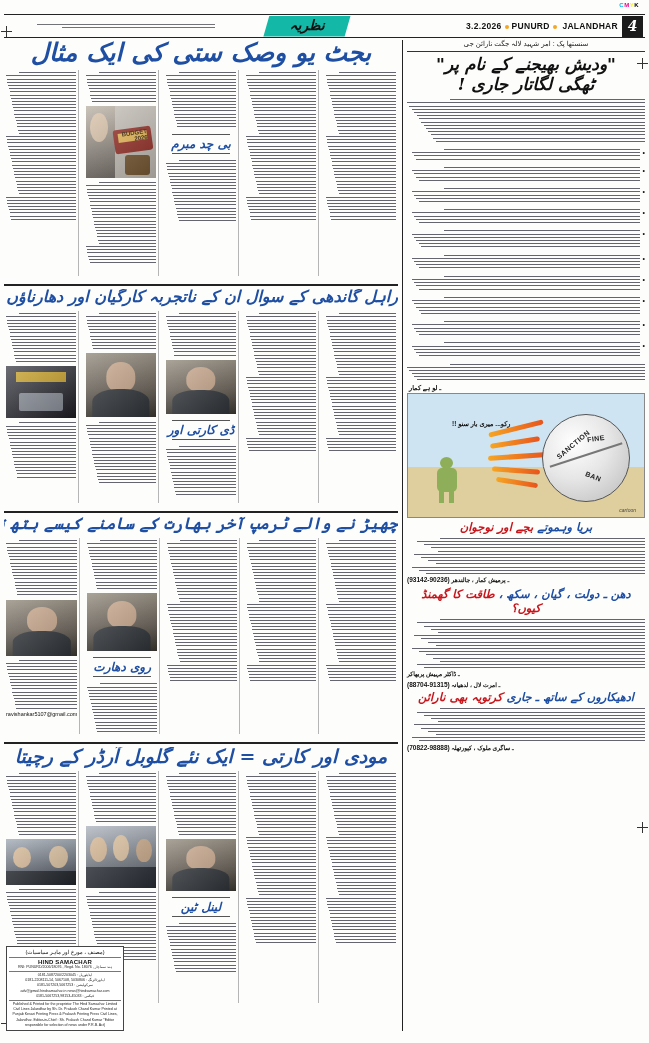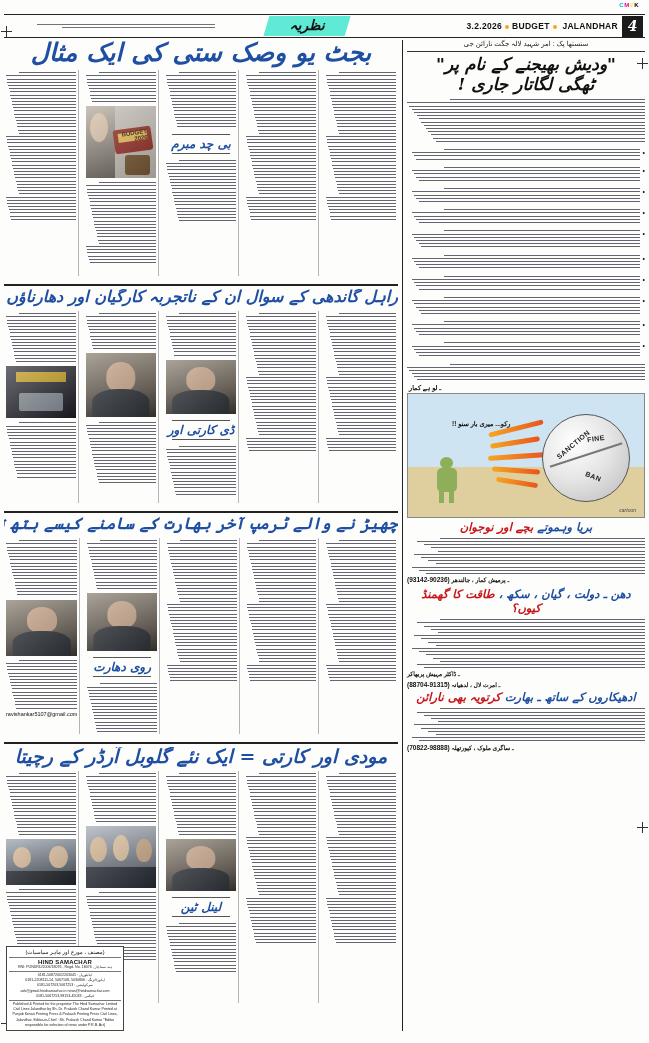--- a/index.html
+++ b/index.html
@@ -47,23 +47,23 @@
   
   .hdrbar{
     position:absolute; left:4px; right:4px; top:14px; height:24px;
     border-top:1.5px solid #222; border-bottom:1.5px solid #222;
     display:flex; align-items:center;
   }
   .hdr-left{ width:215px; padding:0 4px; }
   .hdr-left .lines i{ height:1px; margin:2px 0; background:#4a4a55; }
   .hdr-mid{ flex:1; display:flex; justify-content:center; align-items:center; }
   .nazria{
-    background:#5eead4; color:#111; font-weight:bold;
+    background:#14b8a6; color:#111; font-weight:bold;
     font-size:14px; padding:1px 26px 3px 26px;
-    font-family:Liberation Sans, sans-serif; font-style:italic;
+    font-family:Liberation Mono, monospace; font-style:italic;
     clip-path:polygon(6px 0,100% 0,calc(100% - 6px) 100%,0 100%);
     letter-spacing:-1px;
   }
   .hdr-right{
     width:250px; display:flex; align-items:center; justify-content:flex-end;
     gap:4px; padding-right:2px;
   }
   .dateline{ font-size:8.5px; font-weight:bold; letter-spacing:.3px; }
   .dot{ display:inline-block; width:4px;height:4px;border-radius:50%;
         background:#f5a623; vertical-align:middle; margin:0 3px; }
@@ -204,21 +204,21 @@
       <div class="lines">
         <i style="width:86%;margin-left:auto;"></i>
           <i style="width:74%;margin-left:auto;"></i>
       </div>
     </div>
     <div class="hdr-mid">
       <div class="nazria">نظریہ</div>
     </div>
     <div class="hdr-right">
       <div class="dateline">
-        <span>3.2.2026</span><span class="dot"></span><span>BUDGET</span><span class="dot"></span> <span>JALANDHAR</span>
+        <span>3.2.2026</span><span class="dot"></span><span>PUNURD</span><span class="dot"></span> <span>JALANDHAR</span>
       </div>
       <div class="pageno">4</div>
     </div>
   </div>
 
   <div class="body-wrap">
 
     <div class="left-zone">
 
       <div class="story" style="height:240px;">
@@ -1468,21 +1468,21 @@
               <i style="width:92%;margin-left:auto;"></i>
               <i style="width:89%;margin-left:auto;"></i>
               <i style="width:86%;margin-left:auto;"></i>
               <i style="width:96%;margin-left:auto;"></i>
               <i style="width:93%;margin-left:auto;"></i>
             </div>
             <div class="signoff"><span>ـ ڈاکٹر مہیش پربھاکر</span> <span class="phone"></span></div>
           </div>
           <div class="signoff"><span>ـ امرت لال ، لدھیانہ</span> <span class="phone">(91315-88704)</span></div>
           <div style="margin-bottom:4px;">
-            <div class="letter-title"><span>ادھیکاروں کے ساتھ ـ بھارت</span> <span class="rd">کرتویہ بھی نارائن</span></div>
+            <div class="letter-title"><span>ادھیکاروں کے ساتھ ـ جاری</span> <span class="rd">کرتویہ بھی نارائن</span></div>
             <div class="lines ur">
               <i style="width:86%;margin-left:auto;"></i>
               <i style="width:96%;margin-left:auto;"></i>
               <i style="width:93%;margin-left:auto;"></i>
               <i style="width:90%;margin-left:auto;"></i>
               <i style="width:87%;margin-left:auto;"></i>
               <i style="width:97%;margin-left:auto;"></i>
               <i style="width:94%;margin-left:auto;"></i>
               <i style="width:91%;margin-left:auto;"></i>
               <i style="width:88%;margin-left:auto;"></i>

